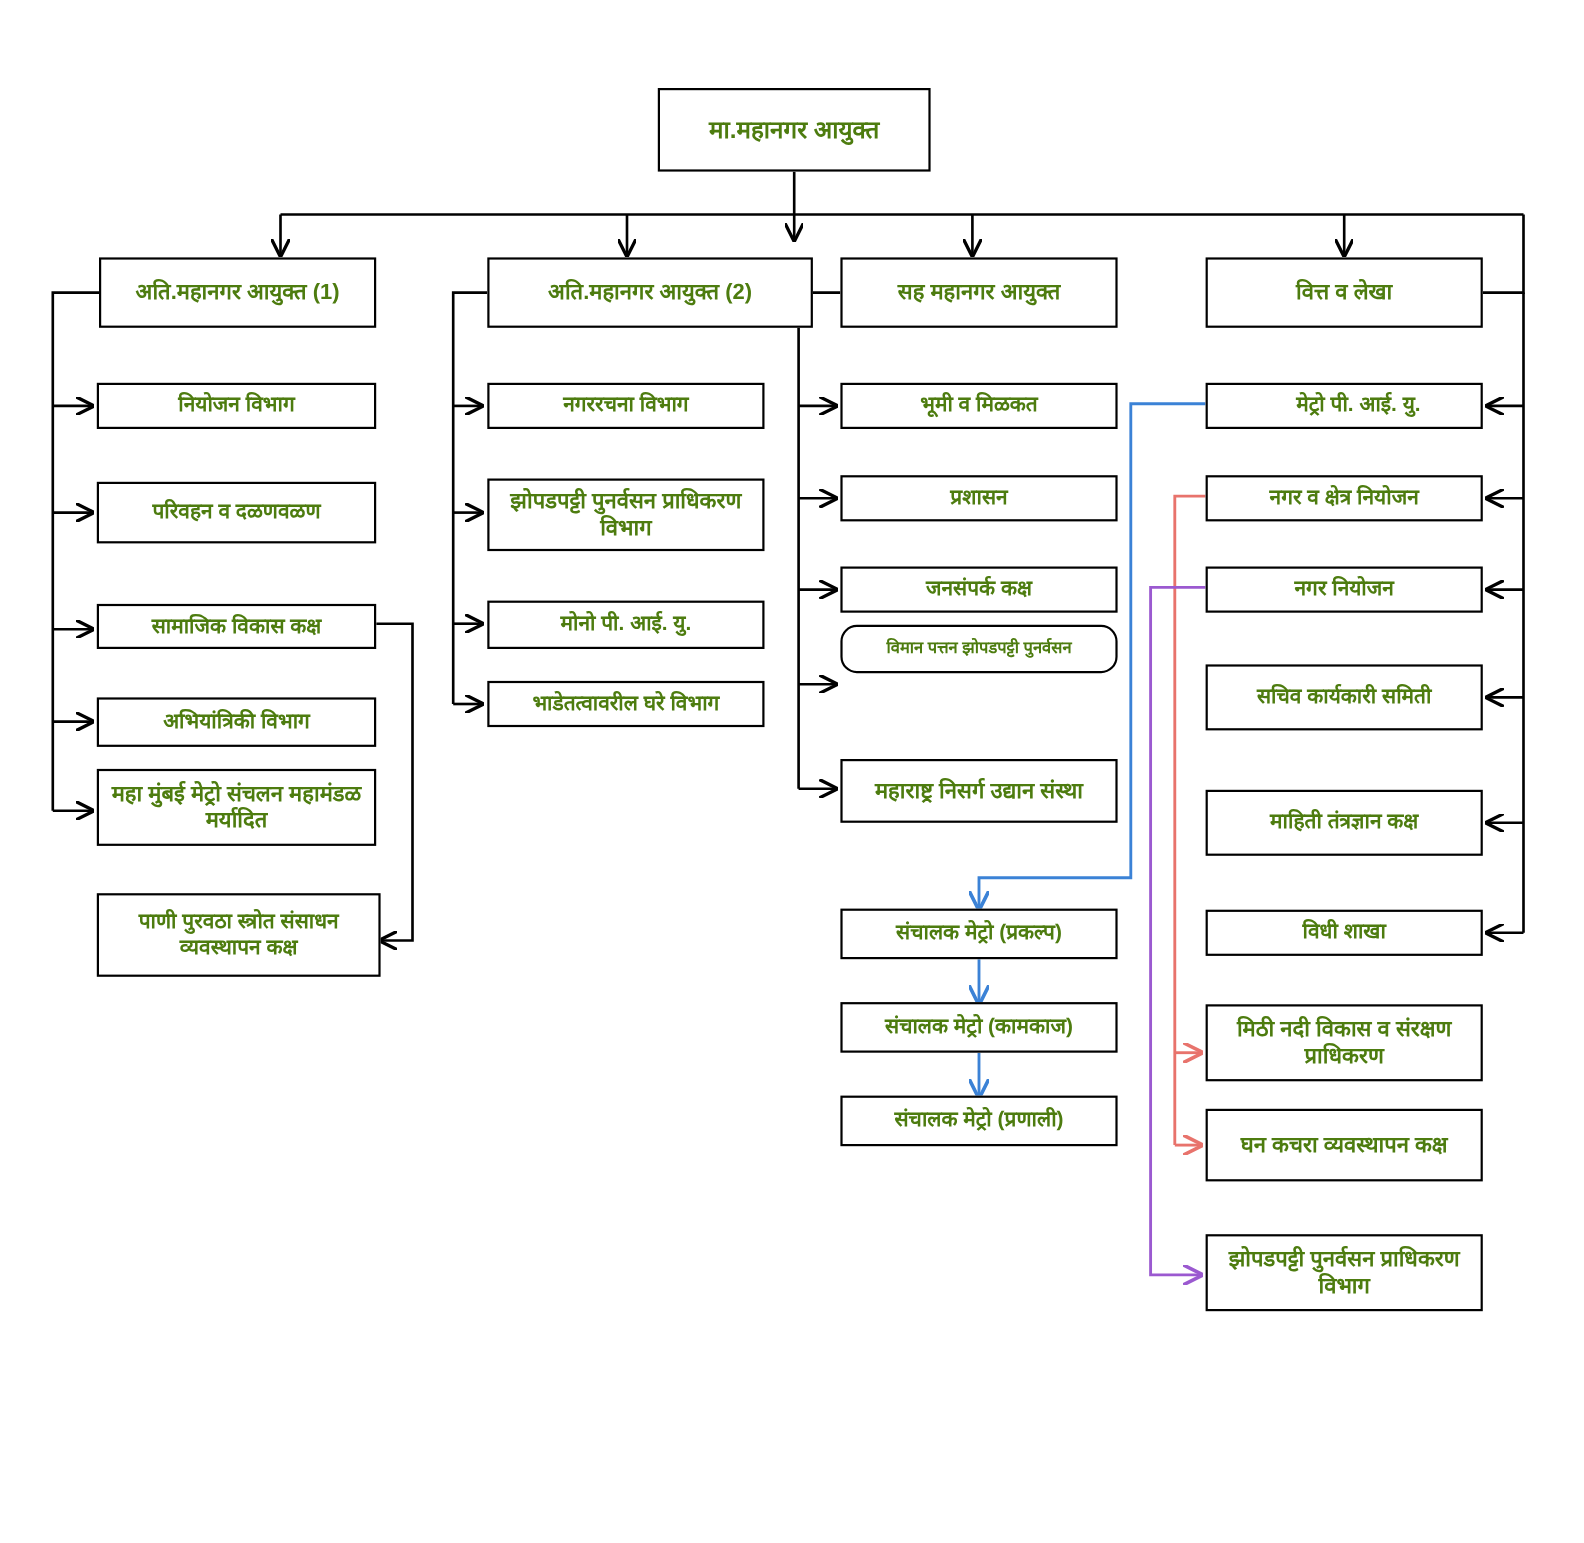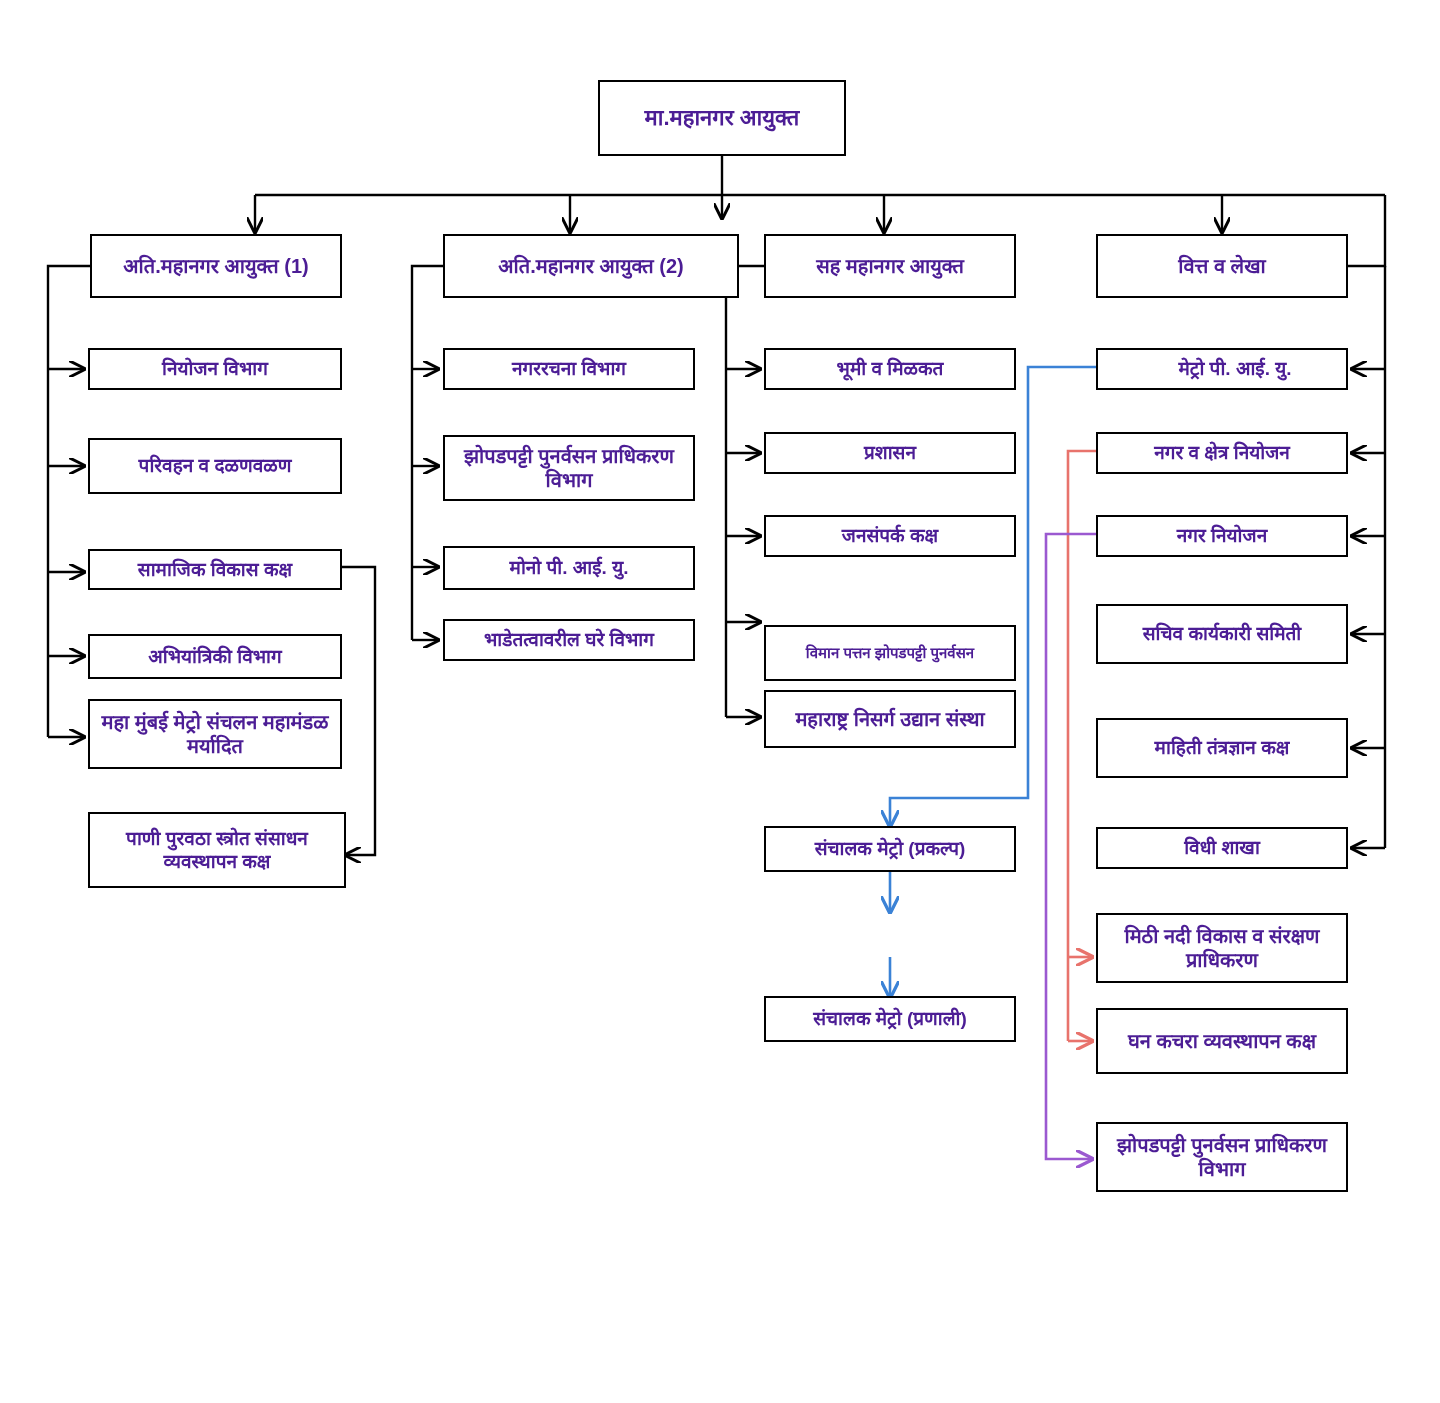--- a/index.html
+++ b/index.html
@@ -26,21 +26,21 @@
   }
   .node {
     position: absolute;
     box-sizing: border-box;
     border: 2.5px solid #000000;
     background: #ffffff;
     display: flex;
     align-items: center;
     justify-content: flex-end;
     text-align: center;
-    color: #4c1d95;
+    color: #4d7c0f;
     font-weight: bold;
     line-height: 1.22;
     padding: 2px 6px;
     z-index: 2;
   }
   .node .label {
     display: block;
     width: 100%;
   }
   .fs-root   { font-size: 22px; }
@@ -181,30 +181,33 @@
 
   <div class="node fs-lvl2" style="left:764px; top:348px; width:252px; height:42px;">
     <span class="label">भूमी व मिळकत</span>
   </div>
   <div class="node fs-lvl2" style="left:764px; top:432px; width:252px; height:42px;">
     <span class="label">प्रशासन</span>
   </div>
   <div class="node fs-lvl2" style="left:764px; top:515px; width:252px; height:42px;">
     <span class="label">जनसंपर्क कक्ष</span>
   </div>
-  <div class="node fs-xs" style="left:764px; top:625px; width:252px; height:56px;">
+  <div class="node fs-xs" style="left:764px; top:568px; width:252px; height:44px;border-radius:15px;">
     <span class="label">विमान पत्तन झोपडपट्टी पुनर्वसन</span>
   </div>
   <div class="node fs-sm" style="left:764px; top:690px; width:252px; height:58px;">
     <span class="label">महाराष्ट्र निसर्ग उद्यान संस्था</span>
   </div>
 
   <div class="node fs-lvl2" style="left:764px; top:826px; width:252px; height:46px;">
     <span class="label">संचालक मेट्रो (प्रकल्प)</span>
   </div>
+  <div class="node fs-lvl2" style="left:764px; top:911px; width:252px; height:46px;">
+    <span class="label">संचालक मेट्रो (कामकाज)</span>
+  </div>
   <div class="node fs-lvl2" style="left:764px; top:996px; width:252px; height:46px;">
     <span class="label">संचालक मेट्रो (प्रणाली)</span>
   </div>
 
   <div class="node fs-lvl2" style="left:1096px; top:348px; width:252px; height:42px;padding-left:32px;">
     <span class="label">मेट्रो पी. आई. यु.</span>
   </div>
   <div class="node fs-lvl2" style="left:1096px; top:432px; width:252px; height:42px;">
     <span class="label">नगर व क्षेत्र नियोजन</span>
   </div>

